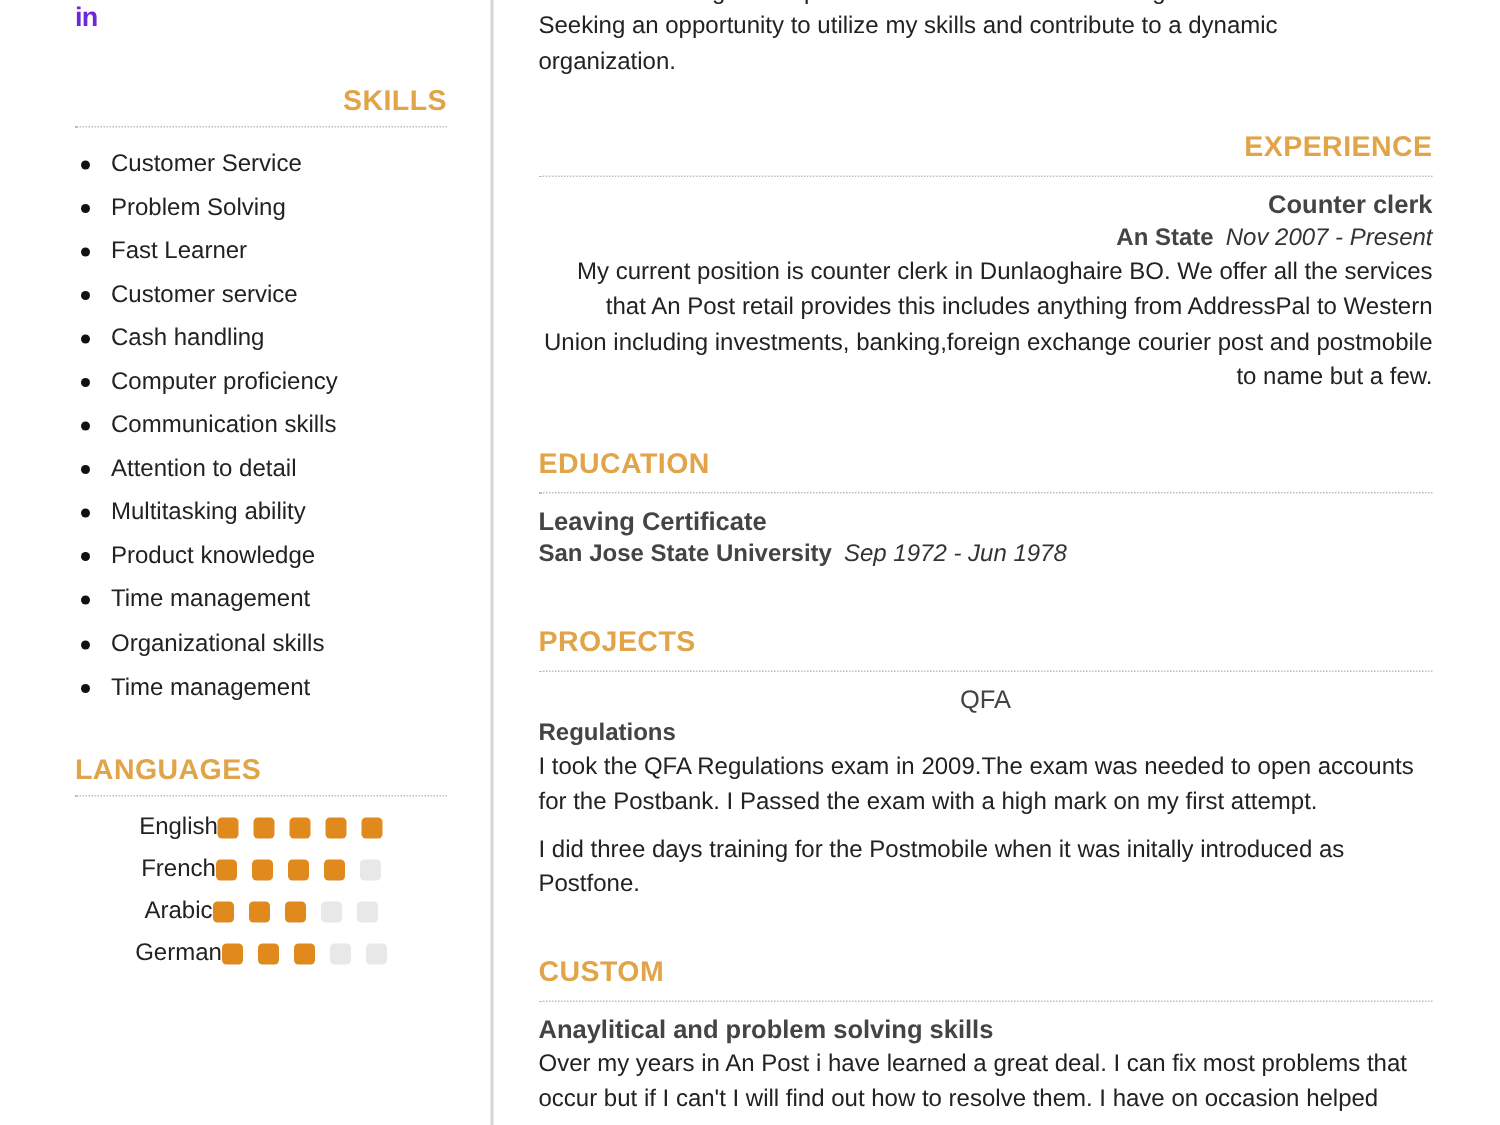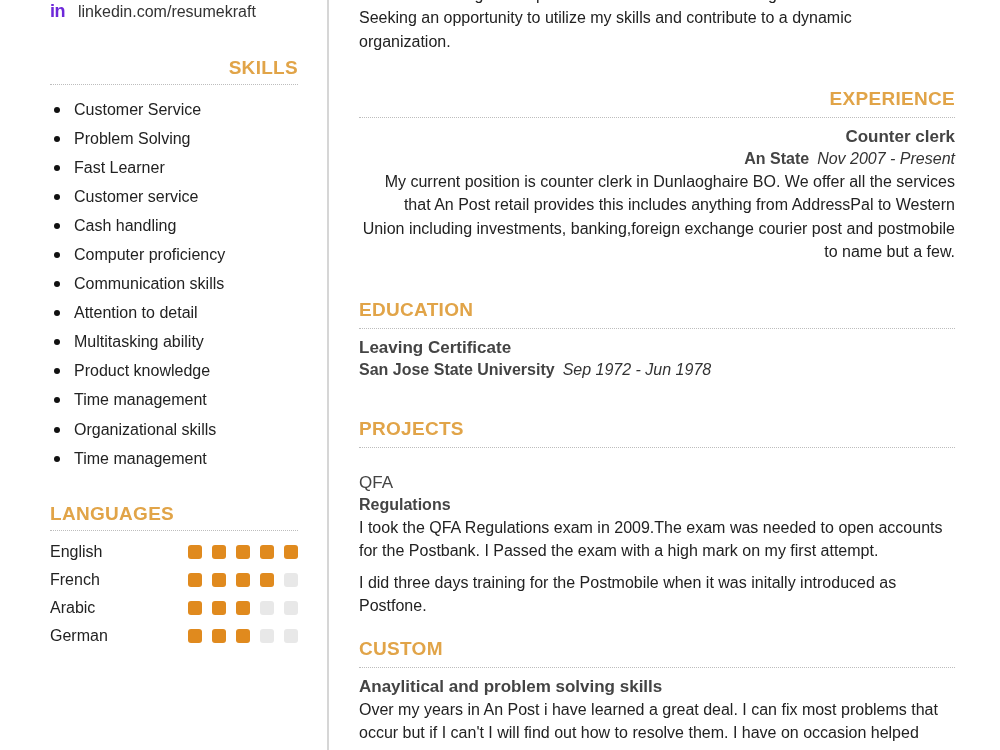--- a/index.html
+++ b/index.html
@@ -18,43 +18,42 @@
 
   .skills-head { position: absolute; left: 50px; top: 57px; width: 248px; }
   .skills-head .sec-title { padding-bottom: 5px; text-align: right; }
   .skills-list { position: absolute; left: 50px; top: 95px; list-style: none; }
   .skills-list li { height: 29.1px; font-size: 16px; color: #222; display: flex; align-items: center; }
   .skills-list li .bullet { width: 6px; height: 6px; border-radius: 50%; background: #111; margin: 0 14px 0 4px; }
 
   .lang-head { position: absolute; left: 50px; top: 503px; width: 248px; }
   .lang-head .sec-title { padding-bottom: 5px; }
   .lang-list { position: absolute; left: 50px; top: 538px; width: 248px; }
-  .lang-row { height: 28px; display: flex; align-items: center; justify-content: space-between; font-size: 16px; }
+  .lang-row { height: 28px; display: flex; align-items: center; justify-content: center; font-size: 16px; }
   .dots { display: flex; gap: 10px; }
   .dot { width: 14px; height: 14px; border-radius: 3px; background: #e8e8e8; }
   .dot.on { background: #e08a1e; }
 
   .p { font-size: 16px; line-height: 23.3px; color: #222; }
   .summary { position: absolute; left: 0; top: -17px; width: 596px; }
 
   .section { position: absolute; left: 0; width: 596px; }
   .section .sec-title { padding-bottom: 7px; }
   .entry-title { font-weight: bold; font-size: 17px; color: #444; margin-top: 8px; line-height: 22px; }
   .entry-sub { font-weight: bold; font-size: 16px; color: #444; line-height: 22px; }
   .entry-sub .date { font-weight: normal; font-style: italic; color: #333; margin-left: 8px; }
-  .proj-title { font-size: 17px; color: #444; margin-top: 24px; line-height: 22px; font-weight: bold; }
+  .proj-title { font-size: 17px; color: #444; margin-top: 8px; line-height: 22px; font-weight: bold; text-align: center; }
   .para-gap { margin-top: 8px; }
 </style>
 </head>
 <body>
 
 <div class="sidebar">
   <div class="contact">
     <span class="li-icon">in</span>
-    <span>linkedin.com/resumekraft</span>
   </div>
 
   <div class="skills-head dotline">
     <div class="sec-title">SKILLS</div>
   </div>
   <ul class="skills-list">
     <li>
         <span class="bullet"></span>
         <span>Customer Service</span>
       </li>

